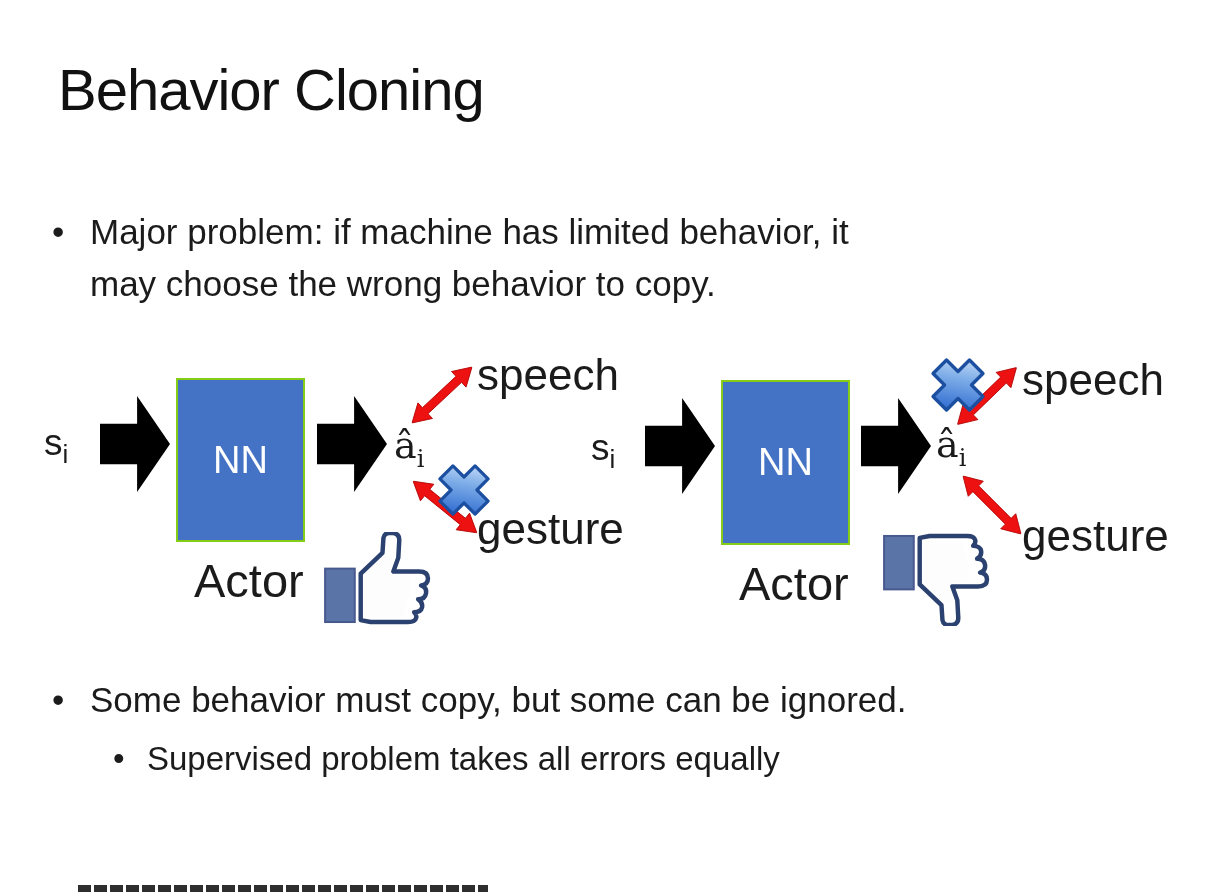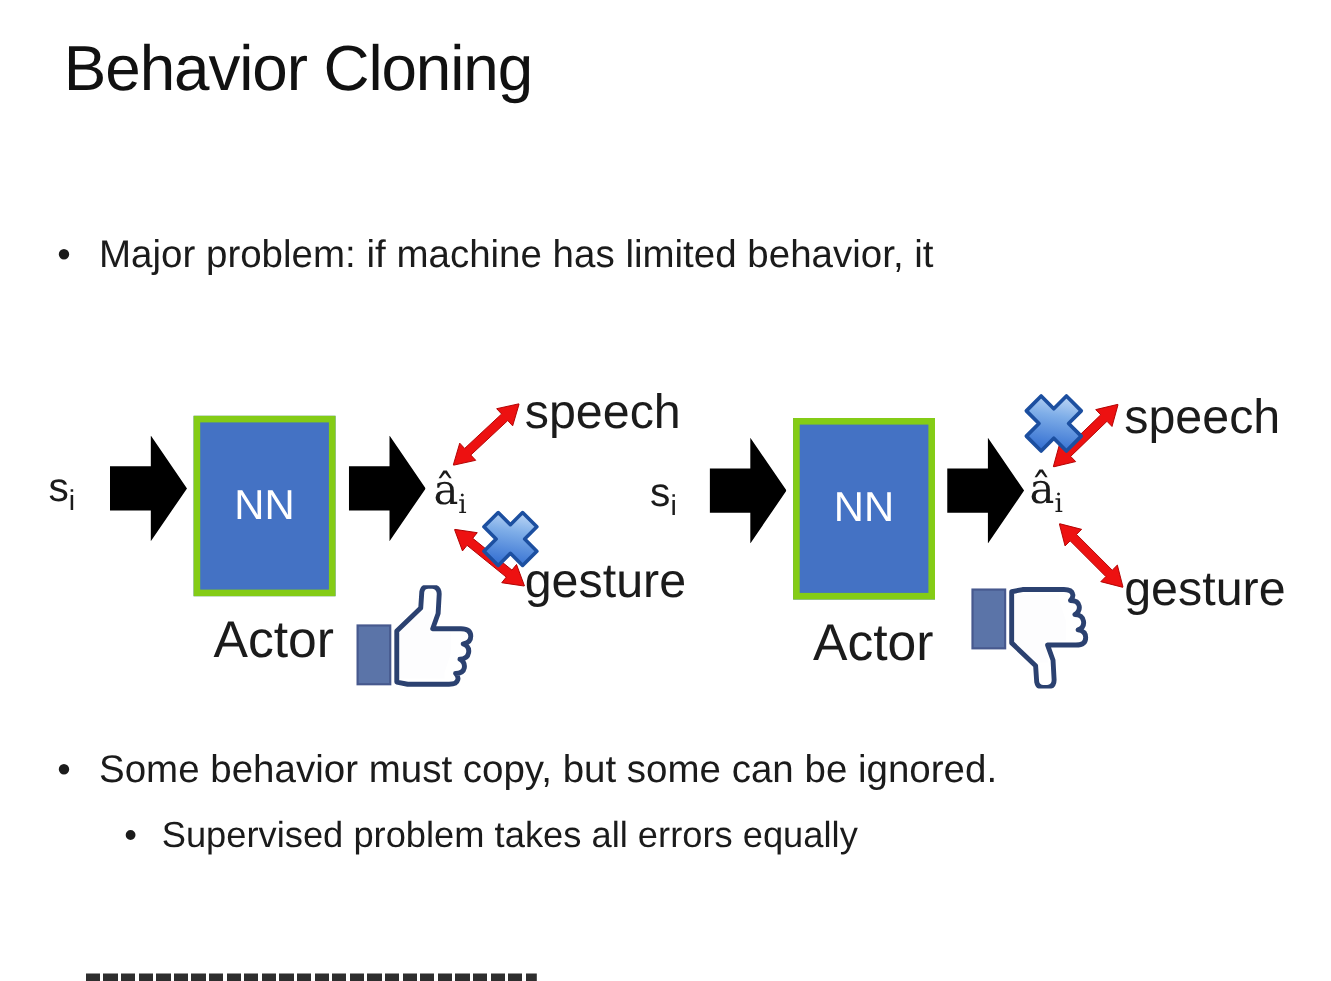--- a/index.html
+++ b/index.html
@@ -4,36 +4,36 @@
 <style>
   html,body{margin:0;padding:0;}
   body{
     width:1210px;height:892px;position:relative;background:#ffffff;
     font-family:"Liberation Sans",sans-serif;color:#1b1b1b;overflow:hidden;
   }
   .abs{position:absolute;}
 
   
   .slide-title{
-    left:58px;top:29px;font-size:58px;font-weight:300;letter-spacing:-1px;color:#111;
+    left:58px;top:56px;font-size:58px;font-weight:300;letter-spacing:-1px;color:#111;
   }
   .bullet-row{display:flex;align-items:flex-start;}
   .marker{width:38px;flex:0 0 38px;text-align:left;}
   .b1{left:52px;top:206px;font-size:35px;line-height:52px;}
   .b2{left:52px;top:676px;font-size:35px;line-height:48px;}
   .b3{left:113px;top:736px;font-size:33px;line-height:46px;}
   .b3 .marker{width:34px;flex:0 0 34px;}
 
   
   .block-arrow{
     background:#000;
     clip-path:polygon(0% 29%,53% 29%,53% 0%,100% 50%,53% 100%,53% 71%,0% 71%);
   }
   .nn-box{
-    background:#4472C4;border:6px solid #84cc16;box-sizing:border-box;
+    background:#4472C4;border:2px solid #84cc16;box-sizing:border-box;
     display:flex;align-items:center;justify-content:center;
     color:#fff;font-size:38px;
   }
   .state-label{font-size:37px;}
   .state-label sub{font-size:26px;}
   .action-label{font-family:"DejaVu Serif","Liberation Serif",serif;font-size:38px;}
   .action-label sub{font-size:24px;}
   .actor-label{font-size:47px;}
   .io-label{font-size:44px;}
   .red-arrow{transform-origin:50% 50%;}
@@ -55,20 +55,21 @@
     </linearGradient>
   </defs>
 </svg>
 
 <div class="abs slide-title">Behavior Cloning</div>
 
 <div class="abs b1 bullet-row">
   <span class="marker">•</span>
   <div>
     <div>Major problem: if machine has limited behavior, it</div>
+    <div>may choose the wrong behavior to copy.</div>
   </div>
 </div>
 
 <div class="abs state-label" style="left:44px;top:422px">
   <span>s</span><sub>i</sub>
 </div>
 
 <div class="abs block-arrow" style="left:100px;top:396px;width:70px;height:96px"></div>
 
 <div class="abs nn-box" style="left:176px;top:378px;width:129px;height:164px">

